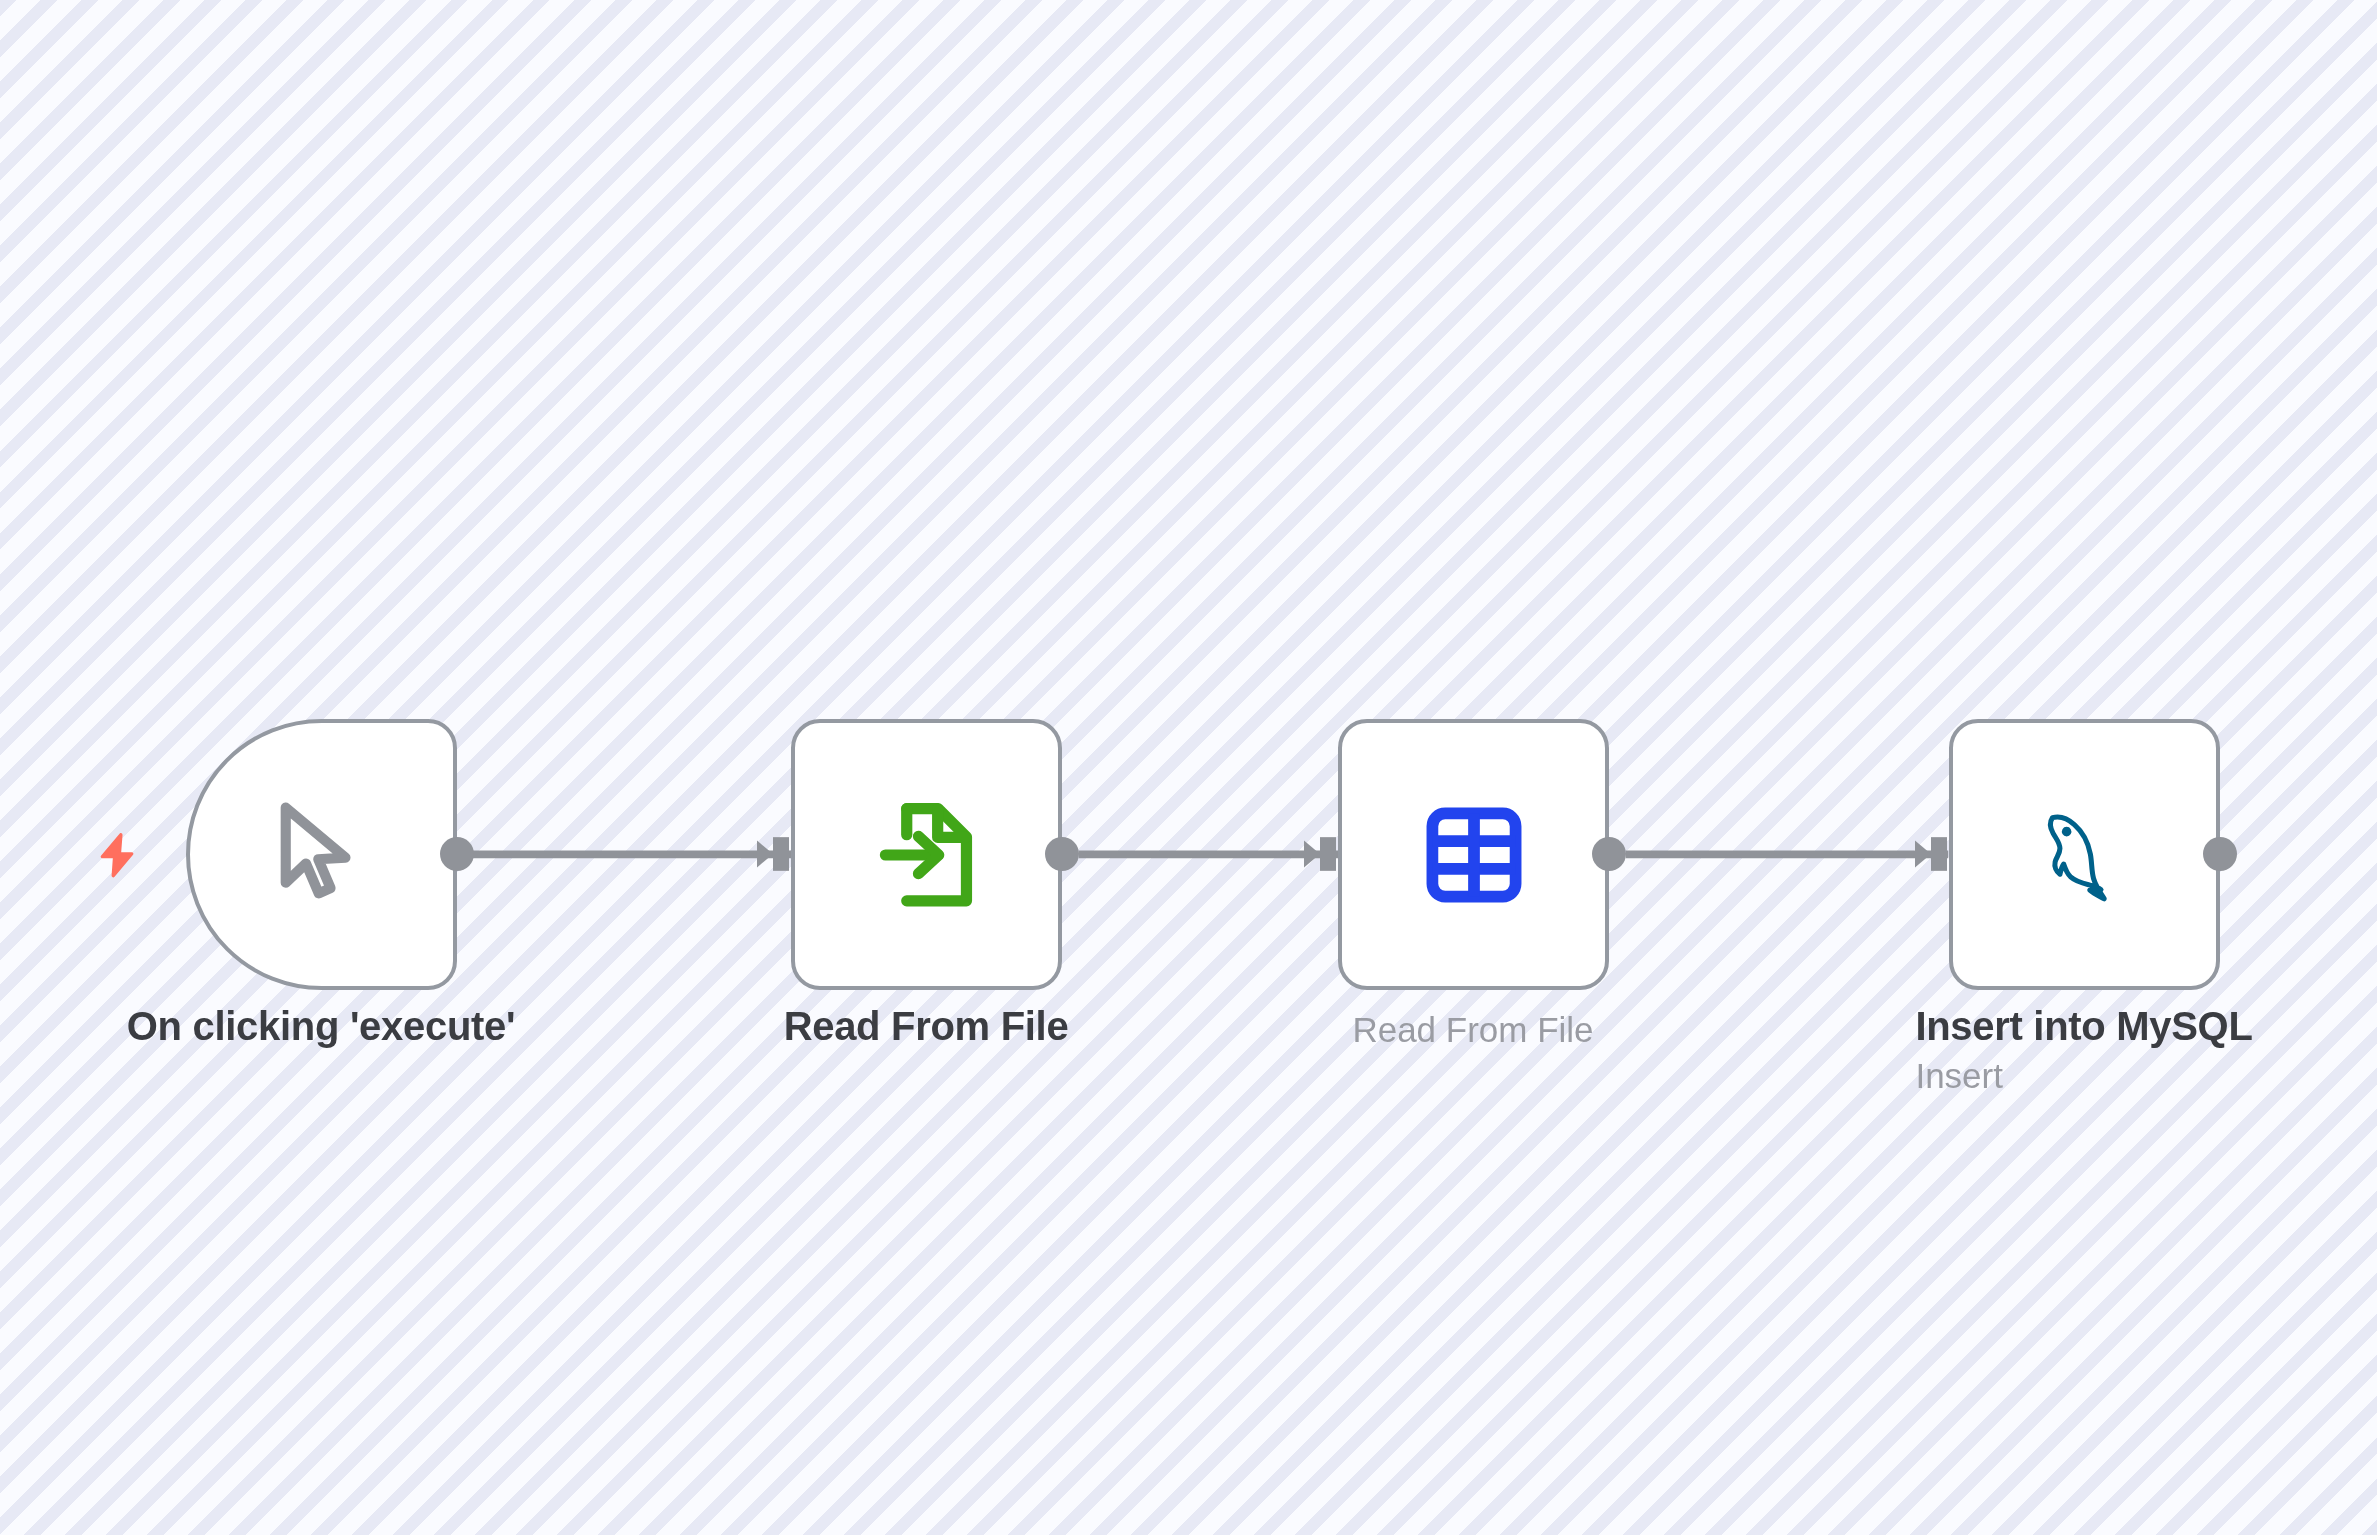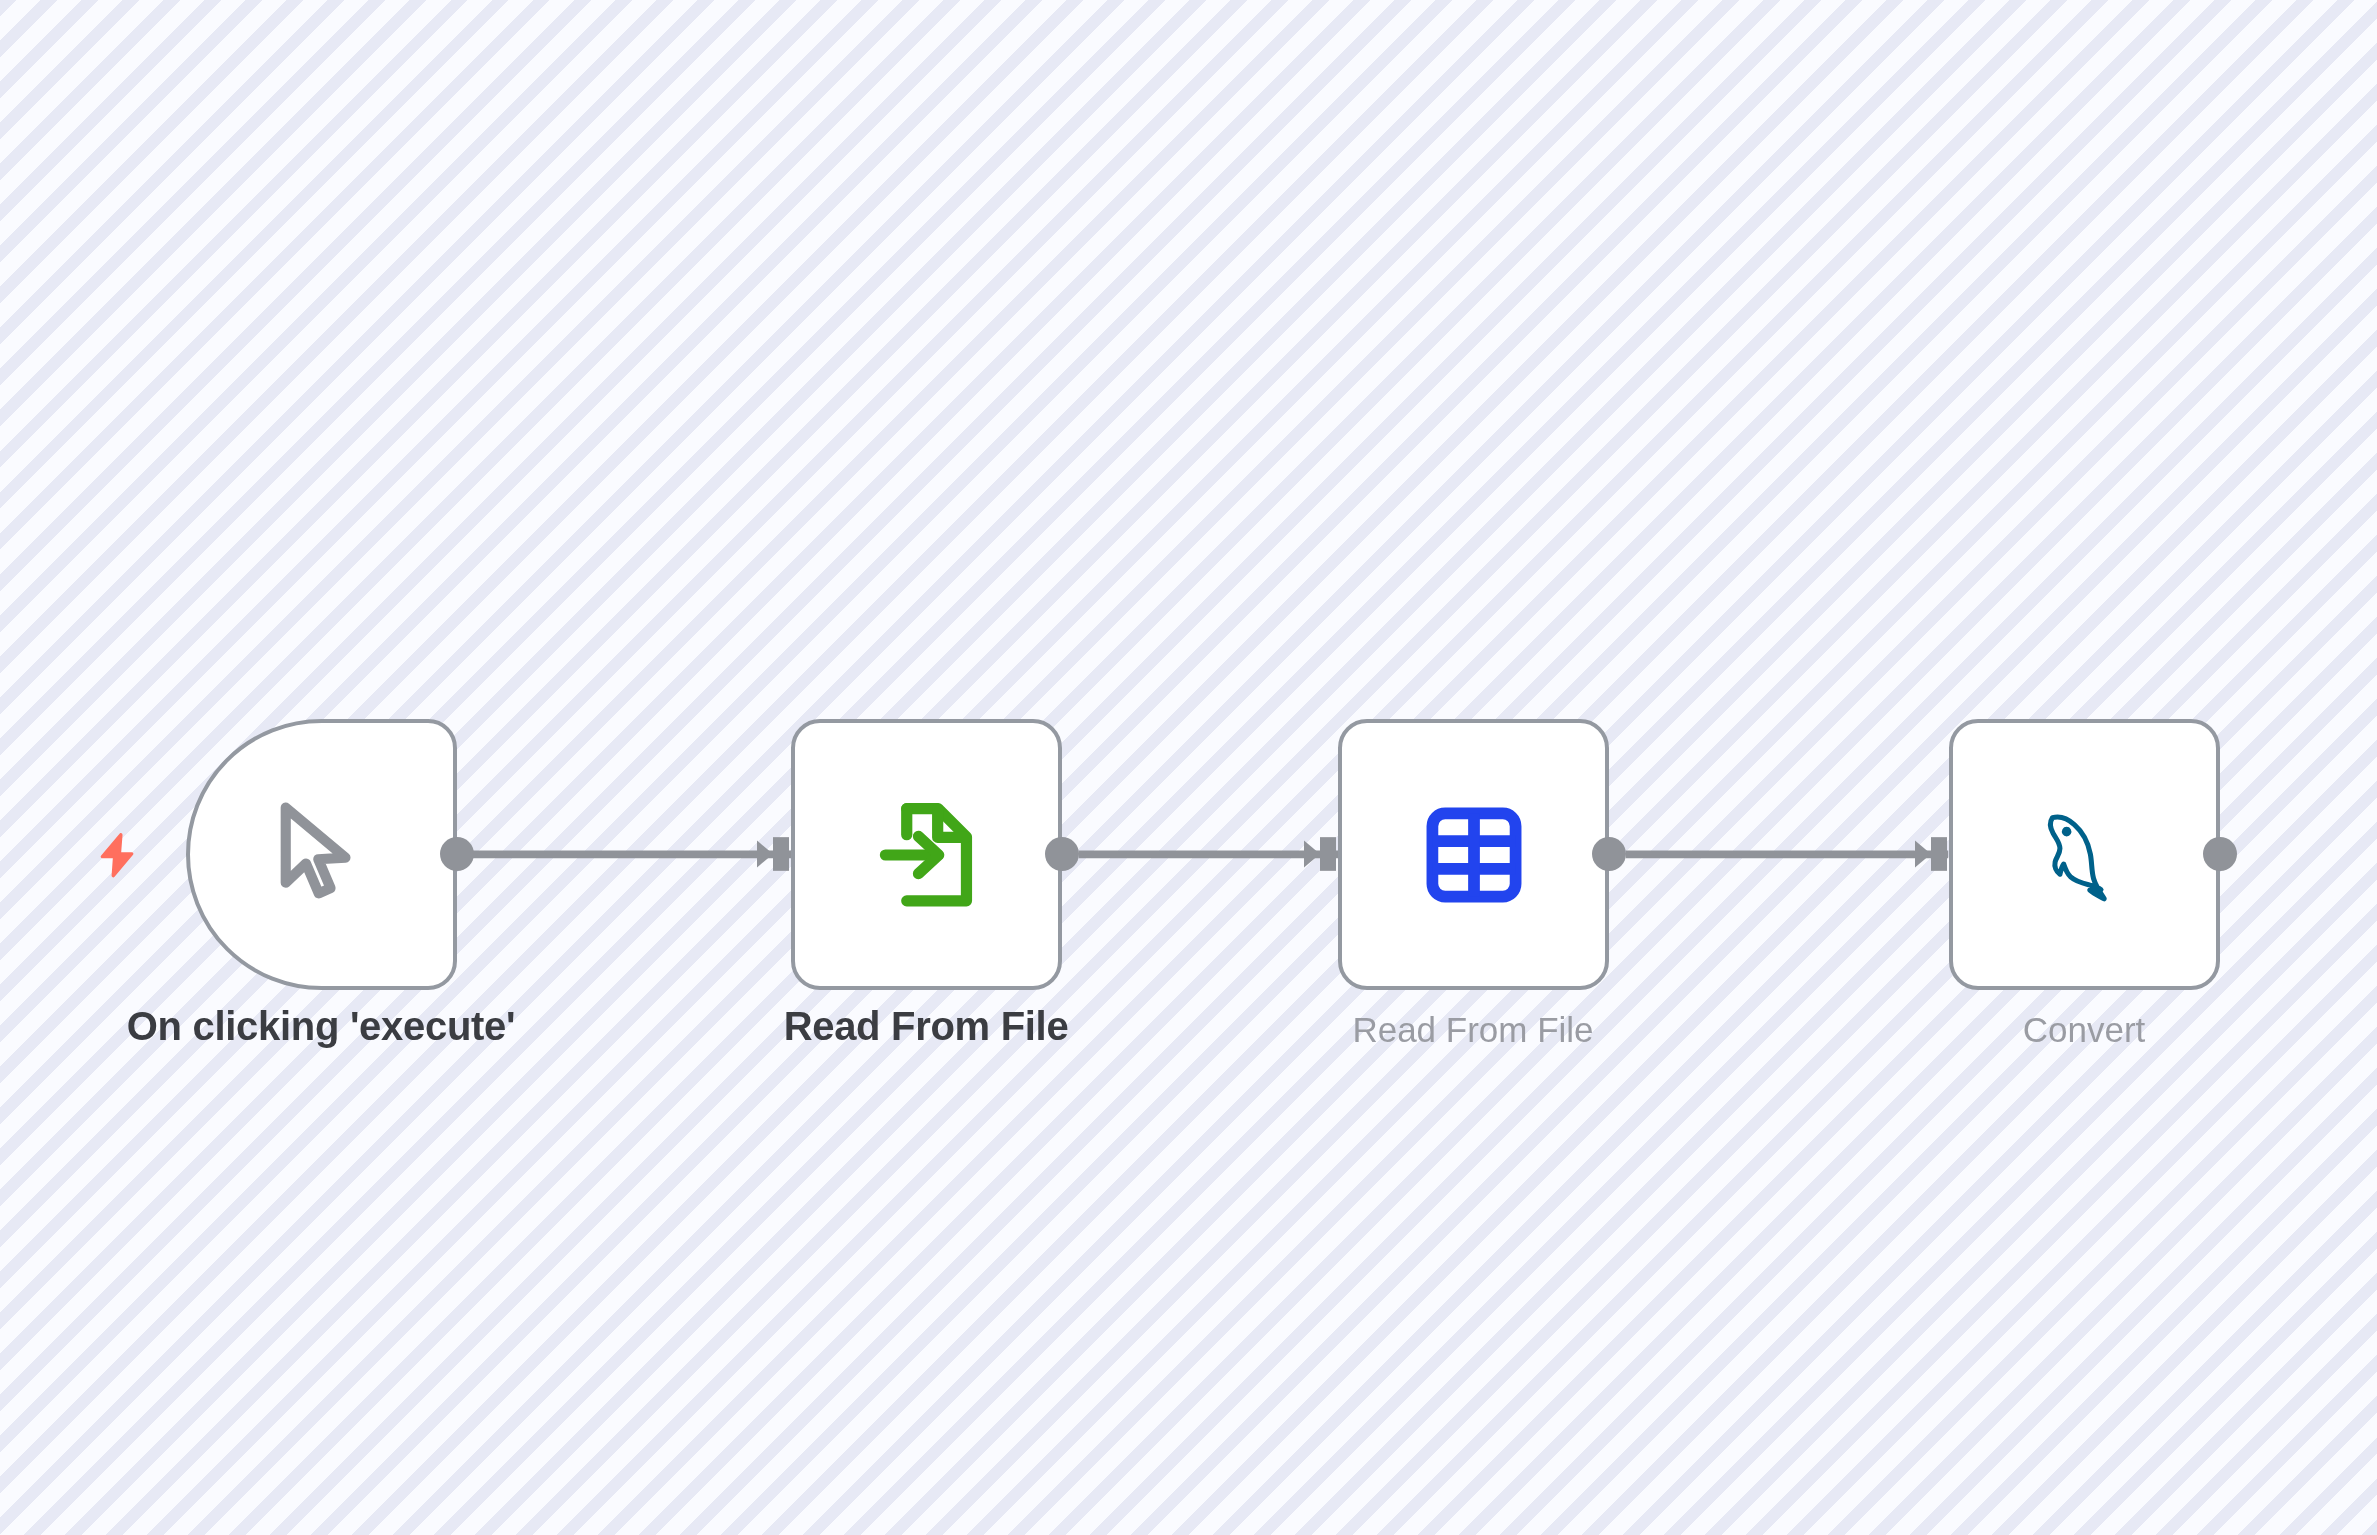--- a/index.html
+++ b/index.html
@@ -208,18 +208,19 @@
                    C10.3 17.0 11.6 17.3 12.8 17.6 C13.6 17.8 14.4 18.0 15.0 18.5
                    C14.3 18.6 13.6 18.5 12.9 18.6 C13.7 19.3 14.7 19.7 15.6 20.2
                    C14.8 19.0 14.0 17.8 13.6 16.4 C13.2 14.9 13.3 13.3 13.0 11.8
                    C12.6 9.7 11.6 7.7 10.0 6.3 C8.9 5.3 7.4 4.6 5.9 5.0 Z"></path>
           <path d="M8.55 7.2 a0.42 0.42 0 1 0 0.01 0"></path>
         </g>
       </svg>
     </div>
     <div class="endpoint-out" style="left:254px;"></div>
     <div class="node-label">
-      <div class="node-subtitle">Convert</div>
+      <div class="node-title">Insert into MySQL</div>
+      <div class="node-subtitle">Insert</div>
     </div>
   </div>
 
 </div>
 
 
 </body></html>

